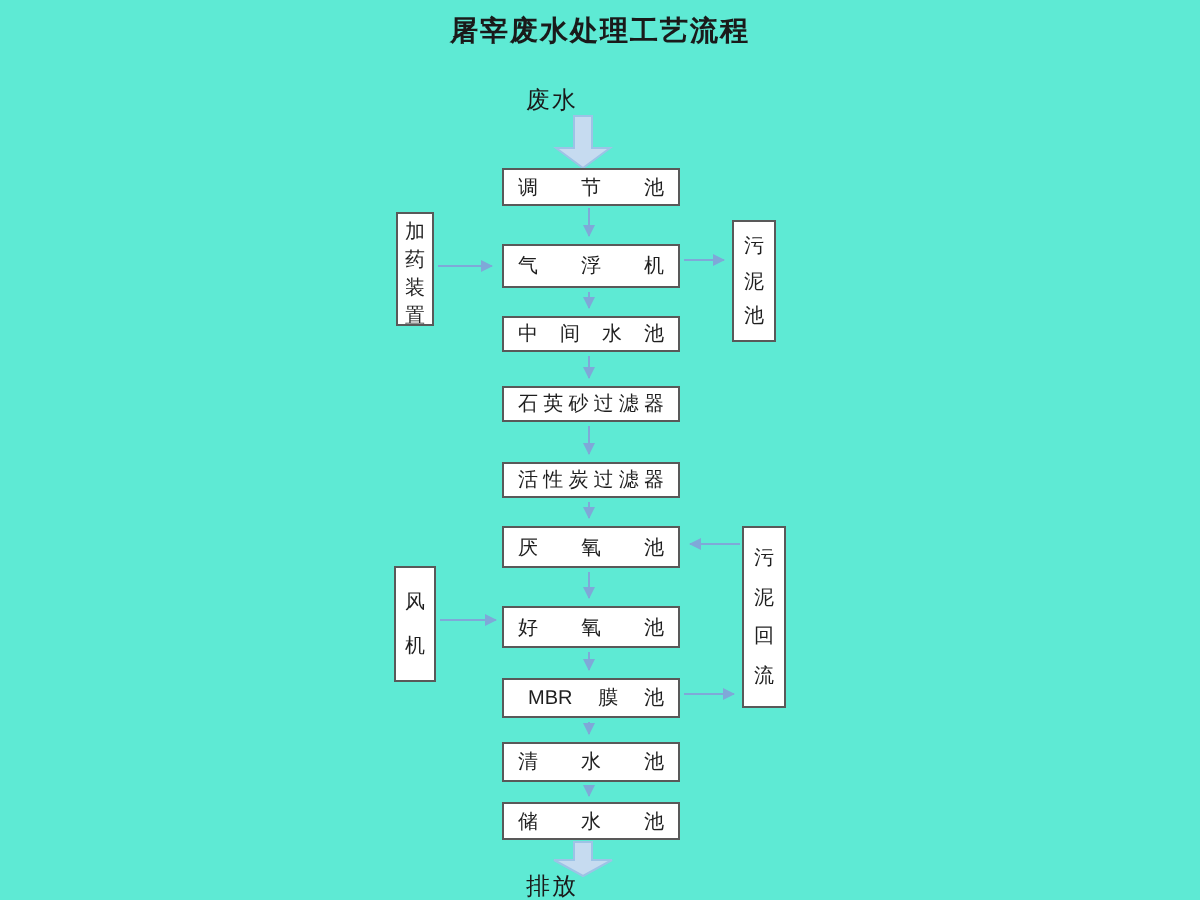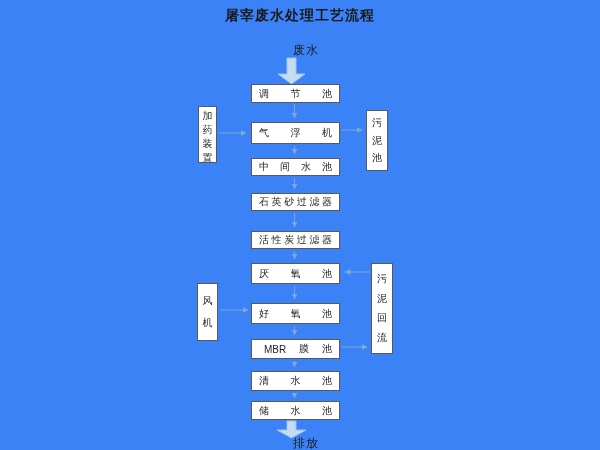--- a/index.html
+++ b/index.html
@@ -4,38 +4,38 @@
 <style>
   html, body { margin: 0; padding: 0; }
   body {
     font-family: "Liberation Sans", "DejaVu Sans", sans-serif;
     background: #ffffff;
   }
   #canvas {
     position: relative;
     width: 600px;
     height: 450px;
-    background: #3b82f6;
+    background: #5eead4;
     overflow: hidden;
   }
   .title {
     position: absolute;
     top: 7px;
     left: 0;
     width: 100%;
     text-align: center;
     font-size: 14px;
     font-weight: bold;
     color: #1a1a1a;
     letter-spacing: 1px;
   }
   .flow-label {
     position: absolute;
     width: 56px;
-    text-align: right;
+    text-align: left;
     font-size: 12px;
     color: #1a1a1a;
     letter-spacing: 1px;
   }
   .hbox {
     position: absolute;
     left: 251px;
     width: 89px;
     box-sizing: border-box;
     border: 1px solid #595959;

